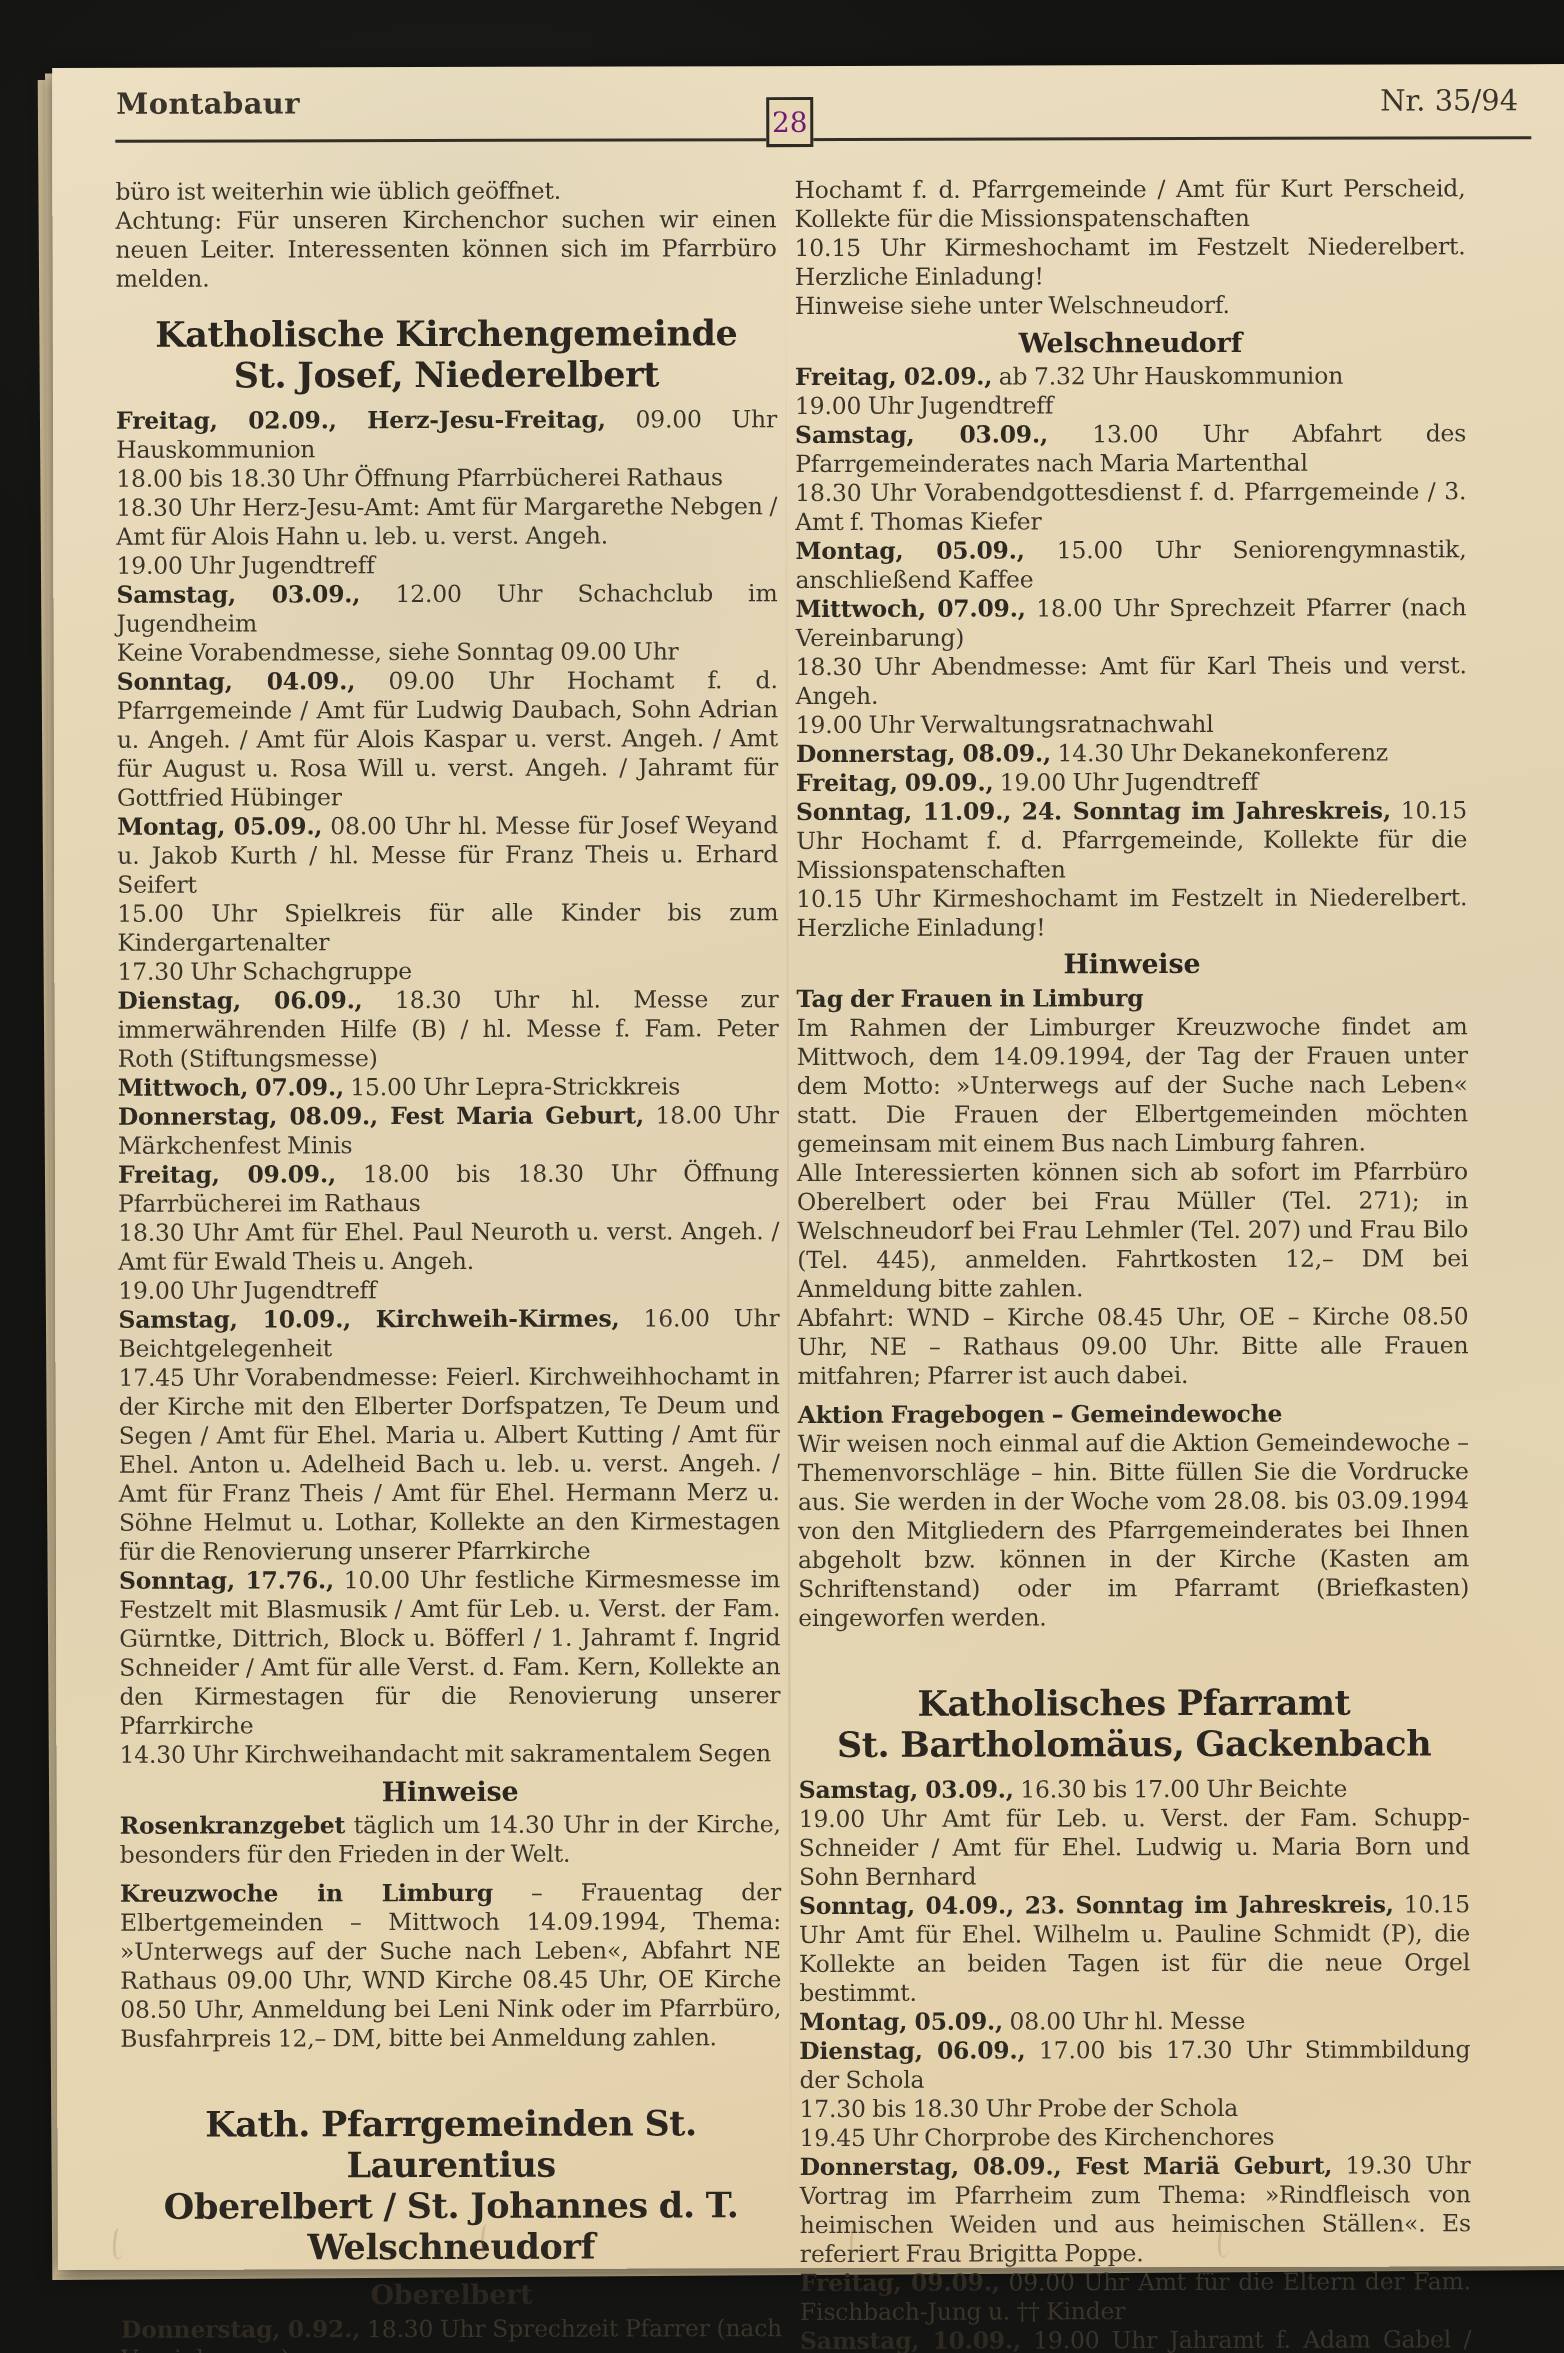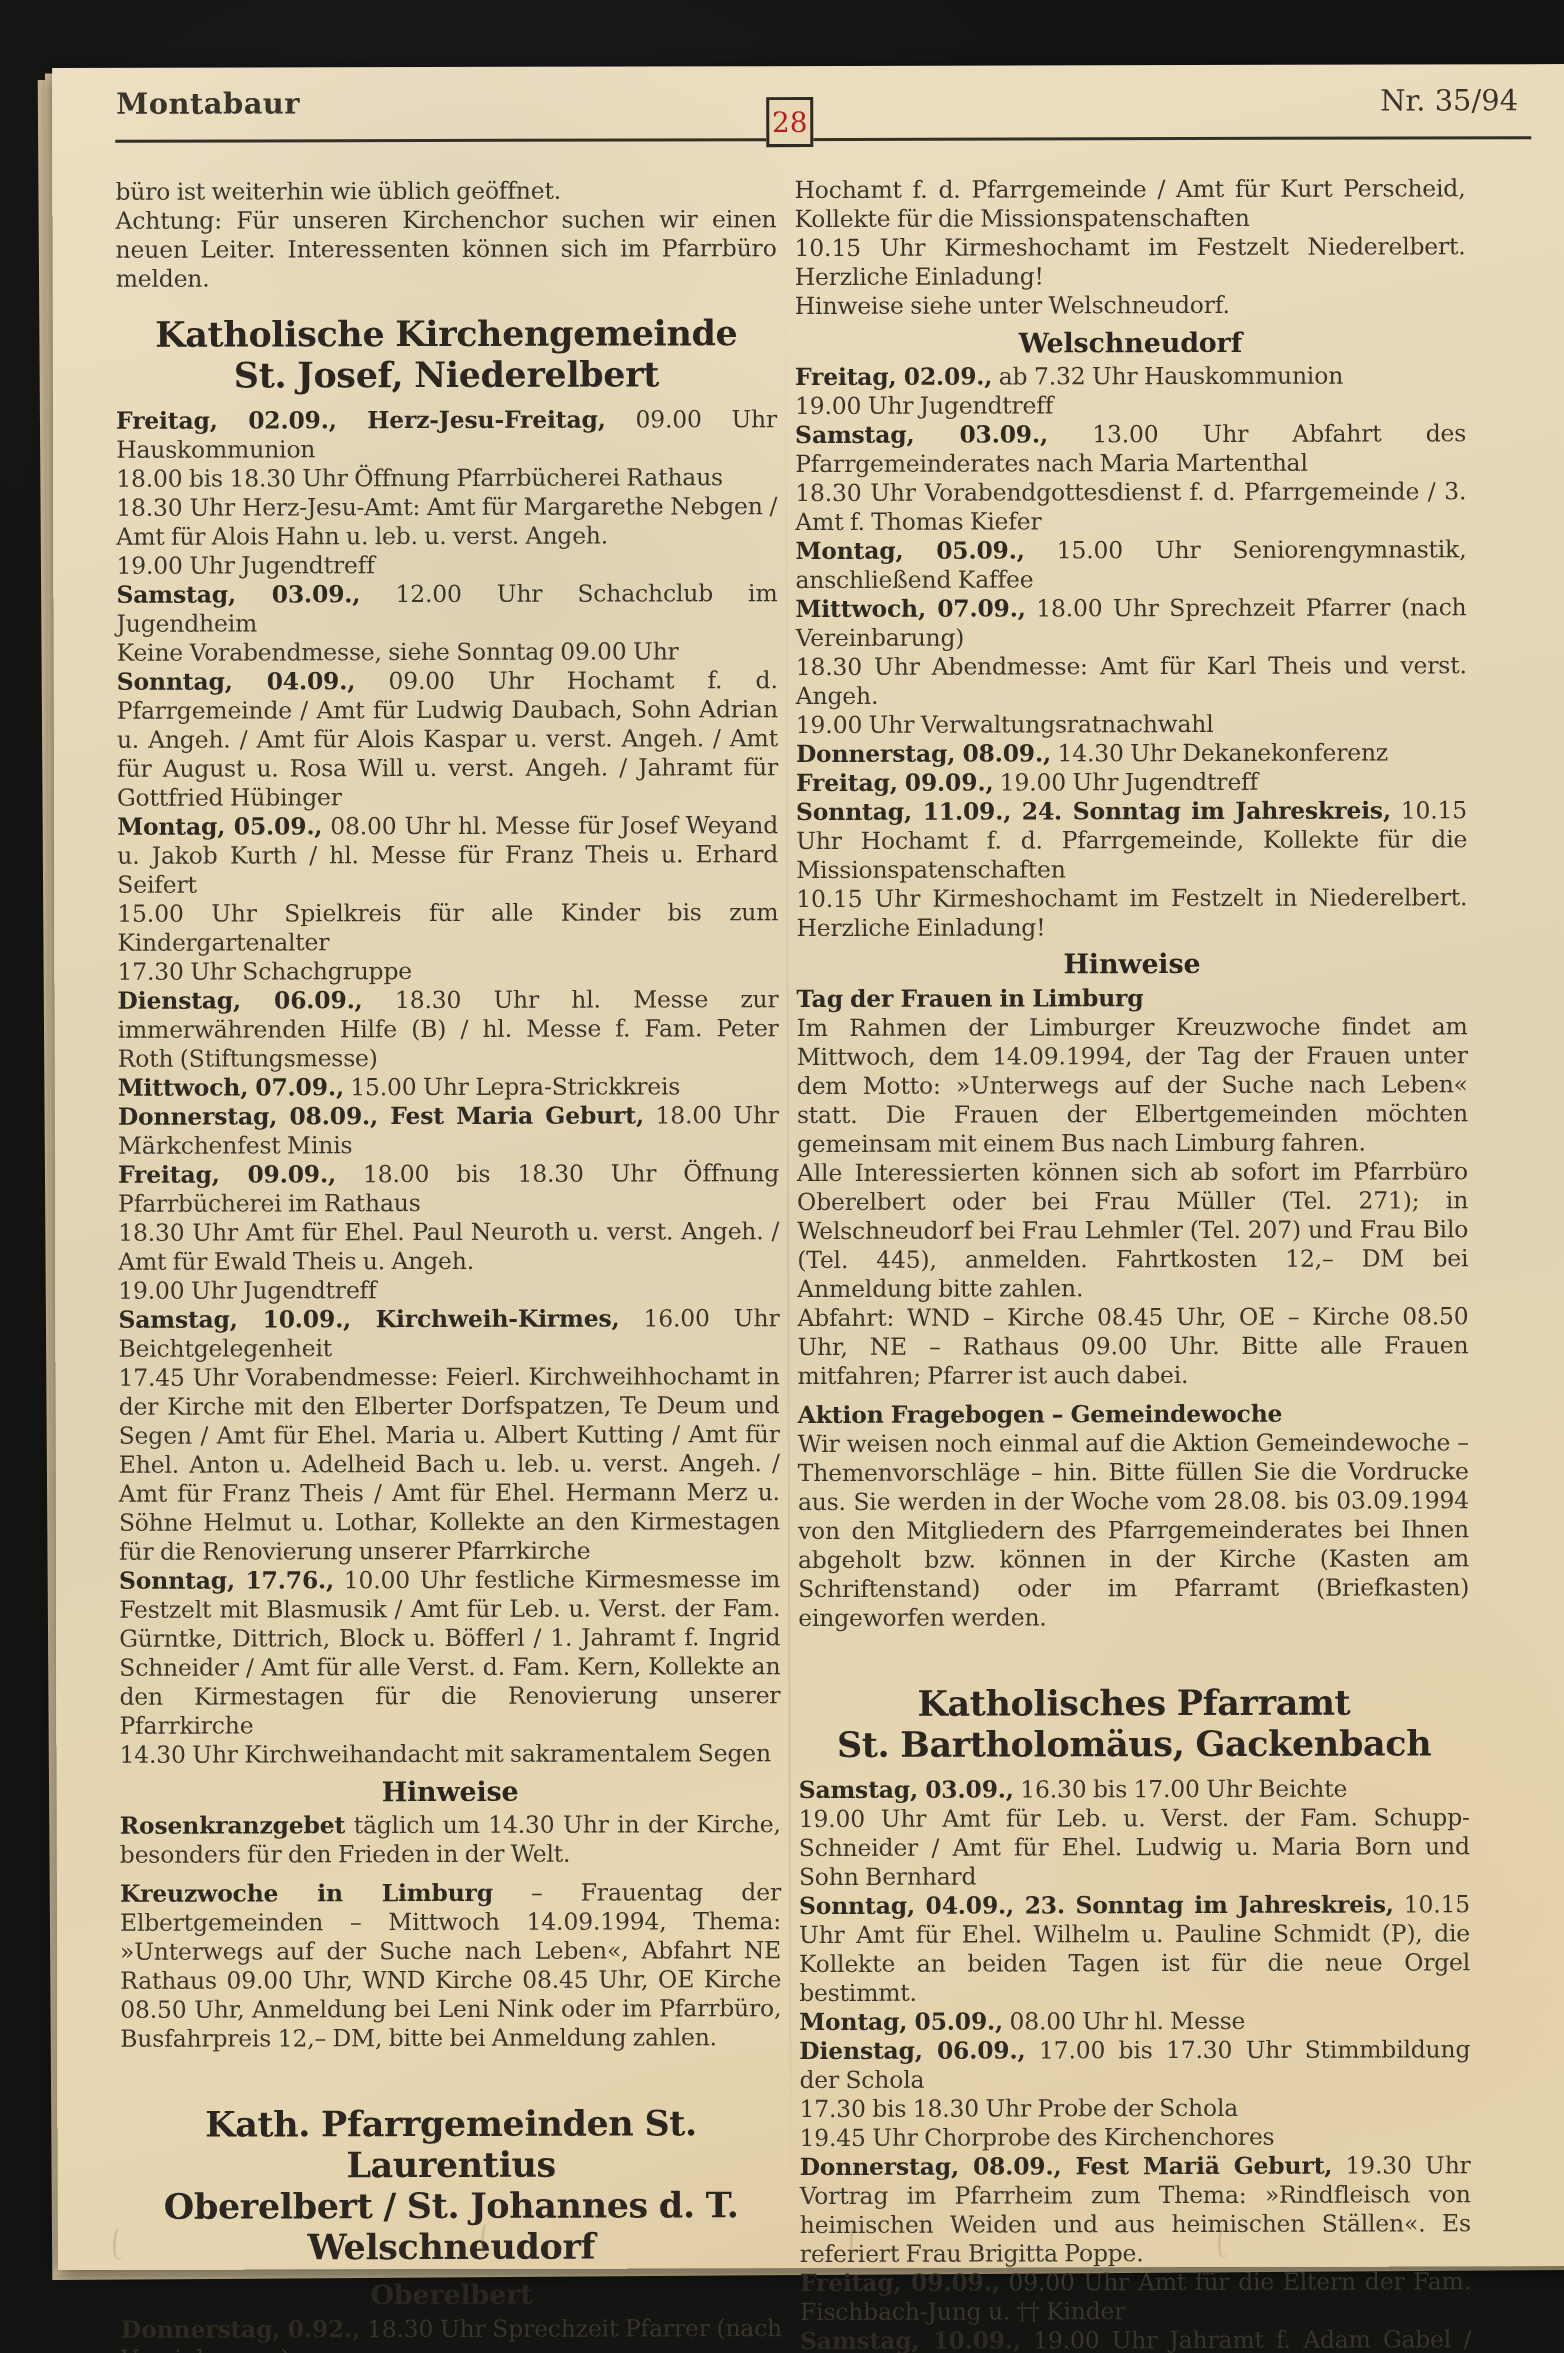--- a/index.html
+++ b/index.html
@@ -24,21 +24,21 @@
       linear-gradient(168deg,#ecdfc2 0%,#e6d7b6 28%,#e0d2b2 52%,#e6d6b2 78%,#e3d2ac 100%);
     box-shadow:0 4.7px 20.3px rgba(0,0,0,0.65);
     color:#3a352b;
   }
   .hdr-left{position:absolute;left:64px;top:19px;font-size:29px;letter-spacing:0.4px;font-weight:bold;}
   .hdr-right{position:absolute;right:58px;top:19px;font-size:29px;}
   .hdr-rule{position:absolute;left:63px;right:45px;top:72px;height:3.1px;background:#332f27;}
   .page-num-box{
     position:absolute;left:714px;top:31px;width:41px;height:44px;
     border:3.1px solid #2d2a23;background:#e7d8b6;z-index:2;
-    display:flex;align-items:center;justify-content:center;font-size:28px;color:#b91c1c;
+    display:flex;align-items:center;justify-content:center;font-size:28px;color:#701a75;
   }
   .crease{
     position:absolute;left:732px;top:102px;bottom:55px;width:2.3px;
     background:linear-gradient(to bottom,rgba(90,80,60,0) 0%,rgba(90,80,60,0.08) 35%,rgba(90,80,60,0.16) 80%,rgba(90,80,60,0) 100%);
   }
   .col{position:absolute;top:110px;font-size:23.5px;line-height:29px;text-align:justify;
        letter-spacing:-0.2px;word-spacing:-0.8px;}
   .col-left{left:63px;width:661px;}
   .col-right{left:742px;width:671px;}
   .para{margin:0;}

